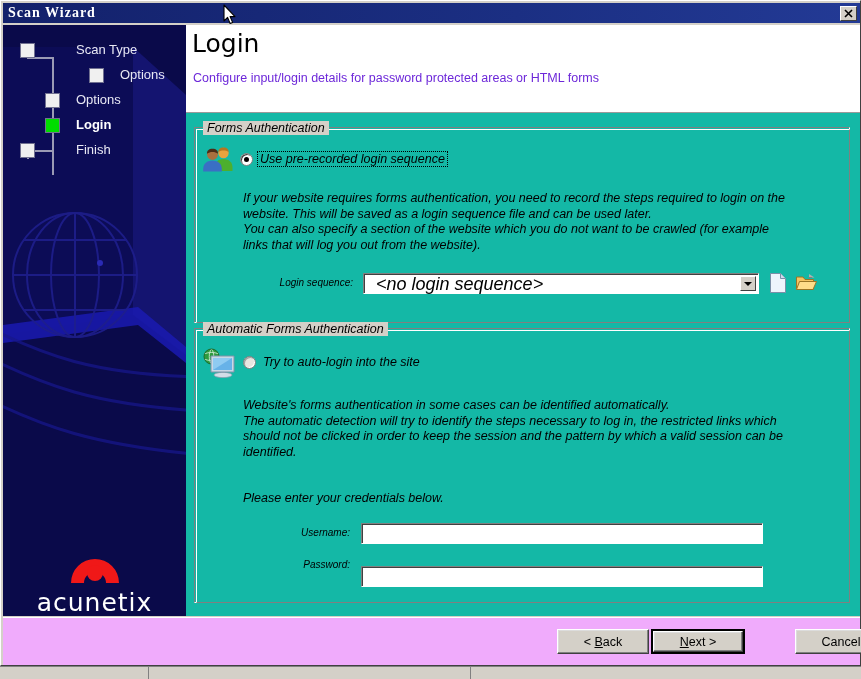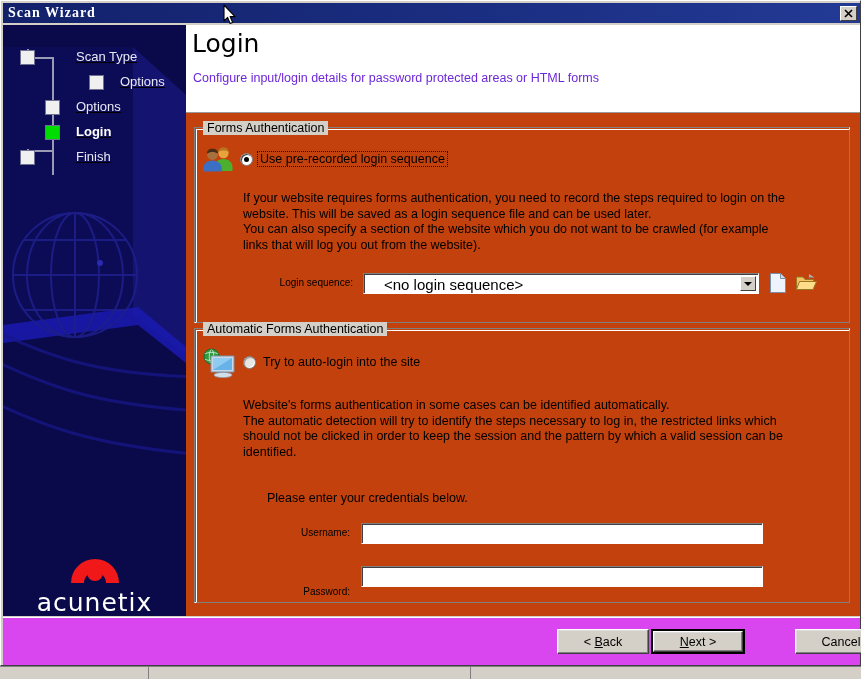--- a/index.html
+++ b/index.html
@@ -113,22 +113,21 @@
   }
   #wizard-steps {
     position: absolute;
     left: 0; top: 0;
     width: 183px;
   }
   .step-row {
     position: absolute;
     height: 22px;
     display: flex;
-    align-items: flex-end;
-    text-decoration: underline;
+    align-items: flex-start;
   }
   .step-box {
     width: 15px; height: 15px;
     background: #f0f0f0;
     border: 1px solid #707090;
     box-sizing: border-box;
   }
   .step-box.active {
     background: #00dd00;
   }
@@ -196,21 +195,22 @@
     height: 1px;
     background: #9a9a9a;
   }
 
   
   #body-pane {
     position: absolute;
     left: 185px; top: 112px;
     width: 674px;
     height: 503px;
-    background: #c2410c;
+    background: #14b8a6;
+    font-style: italic;
   }
 
   
   .group-box {
     position: absolute;
     border: 1px solid #ffffff;
     border-left-color: #808080;
     border-top-color: #808080;
     box-sizing: border-box;
   }
@@ -293,23 +293,23 @@
     position: absolute;
     background: #ffffff;
     border: 1px solid #808080;
     border-right-color: #ffffff;
     border-bottom-color: #ffffff;
     box-shadow: inset 1px 1px 0 #404040;
     box-sizing: border-box;
   }
   .sunken-field .value {
     position: absolute;
-    left: 20px; top: 50%;
+    left: 12px; top: 50%;
     transform: translateY(-50%);
-    font-size: 15px;
+    font-size: 18px;
     color: #000000;
     white-space: nowrap;
   }
   .combo-arrow {
     position: absolute;
     right: 2px; top: 2px;
     width: 16px;
     bottom: 2px;
     background: #d4d0c8;
     border: 1px solid #ffffff;
@@ -335,21 +335,21 @@
     width: 22px; height: 22px;
     cursor: pointer;
   }
 
   
   #button-bar {
     position: absolute;
     left: 2px; top: 616px;
     width: 857px;
     height: 48px;
-    background: #d946ef;
+    background: #f0abfc;
   }
   #button-bar-rule {
     position: absolute;
     left: 0; top: 0;
     width: 857px; height: 1px;
     background: #ffffff;
   }
   .wizbtn {
     position: absolute;
     top: 12px;
@@ -557,30 +557,30 @@
         <div class="radio-text">Try to auto-login into the site</div>
       </div>
 
       <div class="desc-block" style="left:48px; top:69px;">
         <div>Website's forms authentication in some cases can be identified automatically.</div>
         <div>The automatic detection will try to identify the steps necessary to log in, the restricted links which</div>
         <div>should not be clicked in order to keep the session and the pattern by which a valid session can be</div>
         <div>identified.</div>
       </div>
 
-      <div class="desc-block" style="left:48px; top:162px;margin-left:24px;">
+      <div class="desc-block" style="left:48px; top:162px;">
         <div>Please enter your credentials below.</div>
       </div>
 
       <div class="field-label" style="left:45px; top:198px; width:110px;">Username:</div>
       <div class="sunken-field" style="left:166px; top:194px; width:402px; height:21px;">
         <span class="value"></span>
       </div>
 
-      <div class="field-label" style="left:45px; top:257px; width:110px;">Password:</div>
+      <div class="field-label" style="left:45px; top:230px; width:110px;">Password:</div>
       <div class="sunken-field" style="left:166px; top:237px; width:402px; height:21px;">
         <span class="value"></span>
       </div>
     </div>
   </div>
 
   <div id="button-bar">
     <div id="button-bar-rule"></div>
 
     <button class="wizbtn" style="left:554px; width:92px;">

